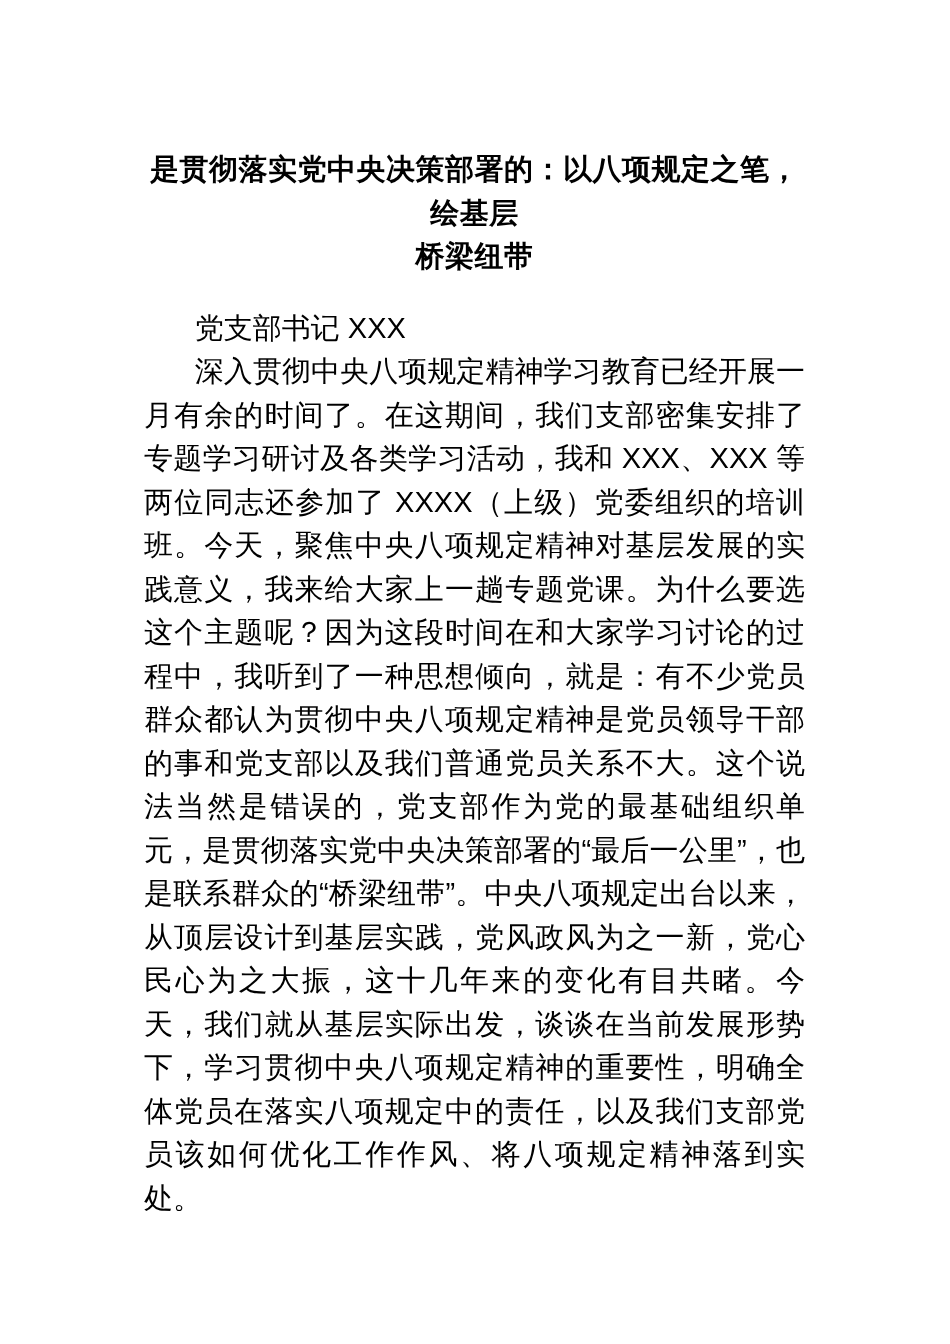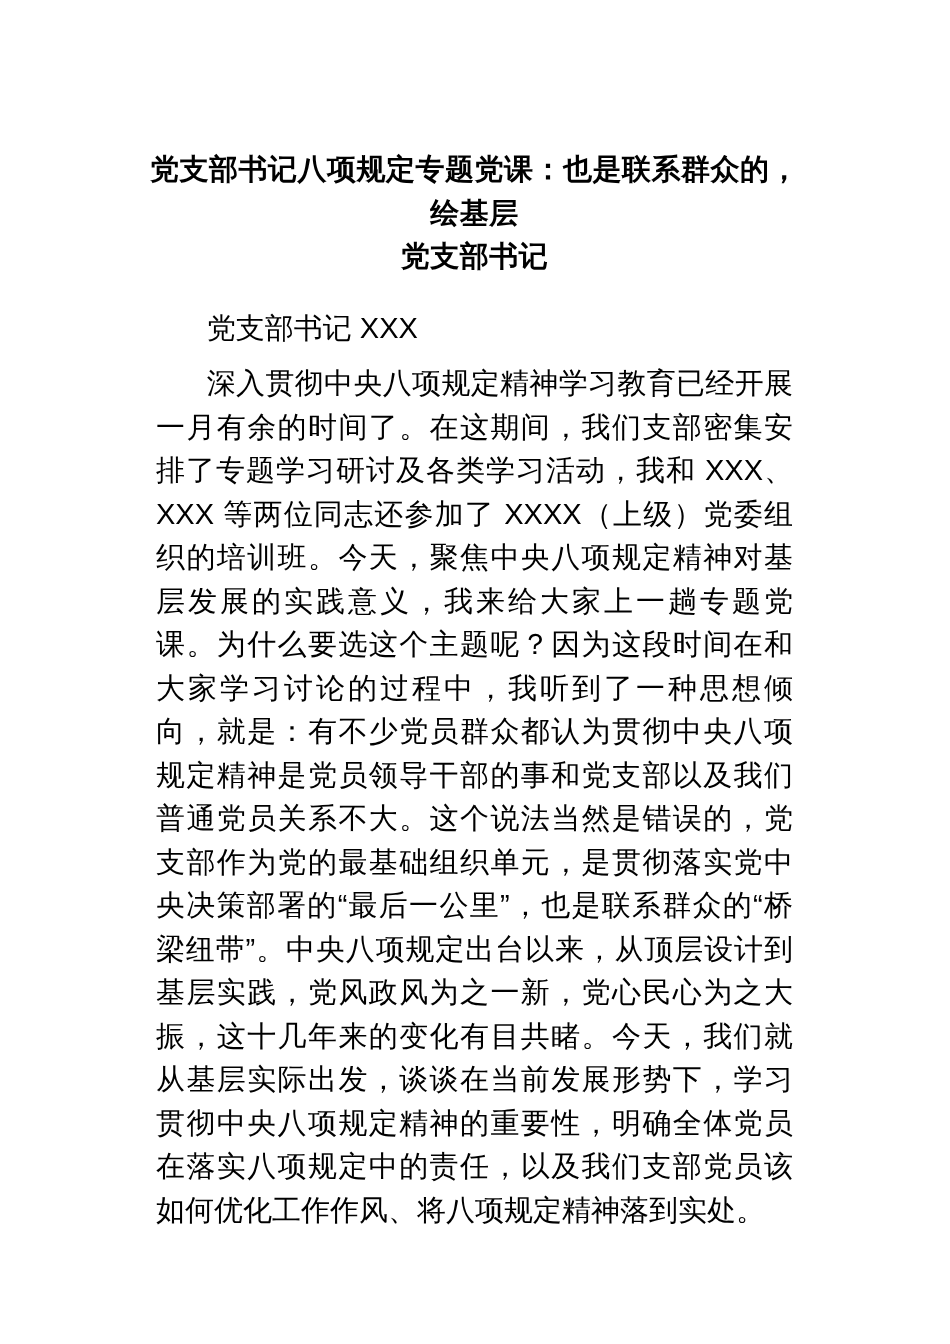--- a/index.html
+++ b/index.html
@@ -26,37 +26,37 @@
     font-size: 29px;
     line-height: 43.5px;
     font-weight: bold;
     text-align: center;
     letter-spacing: 0.5px;
   }
   .title-line {
     display: block;
   }
   .body-text {
-    margin: 12px;
+    margin: 0;
     font-size: 29px;
     line-height: 43.5px;
     text-indent: 1.75em;
     text-align: justify;
     text-justify: inter-ideograph;
     font-weight: normal;
   }
 </style>
 </head>
 <body>
 
 <div class="page">
 
   <h1 class="doc-title">
-    <span class="title-line">党支部书记八项规定专题党课：也是联系群众的，绘基层</span>
-    <span class="title-line">党支部书记</span>
+    <span class="title-line">是贯彻落实党中央决策部署的：以八项规定之笔，绘基层</span>
+    <span class="title-line">桥梁纽带</span>
   </h1>
 
   <p class="body-text">党支部书记 XXX</p>
 
 
   <p class="body-text">深入贯彻中央八项规定精神学习教育已经开展一月有余的时间了。在这期间，我们支部密集安排了专题学习研讨及各类学习活动，我和 XXX、XXX 等两位同志还参加了 XXXX（上级）党委组织的培训班。今天，聚焦中央八项规定精神对基层发展的实践意义，我来给大家上一趟专题党课。为什么要选这个主题呢？因为这段时间在和大家学习讨论的过程中，我听到了一种思想倾向，就是：有不少党员群众都认为贯彻中央八项规定精神是党员领导干部的事和党支部以及我们普通党员关系不大。这个说法当然是错误的，党支部作为党的最基础组织单元，是贯彻落实党中央决策部署的“最后一公里”，也是联系群众的“桥梁纽带”。中央八项规定出台以来，从顶层设计到基层实践，党风政风为之一新，党心民心为之大振，这十几年来的变化有目共睹。今天，我们就从基层实际出发，谈谈在当前发展形势下，学习贯彻中央八项规定精神的重要性，明确全体党员在落实八项规定中的责任，以及我们支部党员该如何优化工作作风、将八项规定精神落到实处。</p>
 
 </div>
 
 </body></html>

